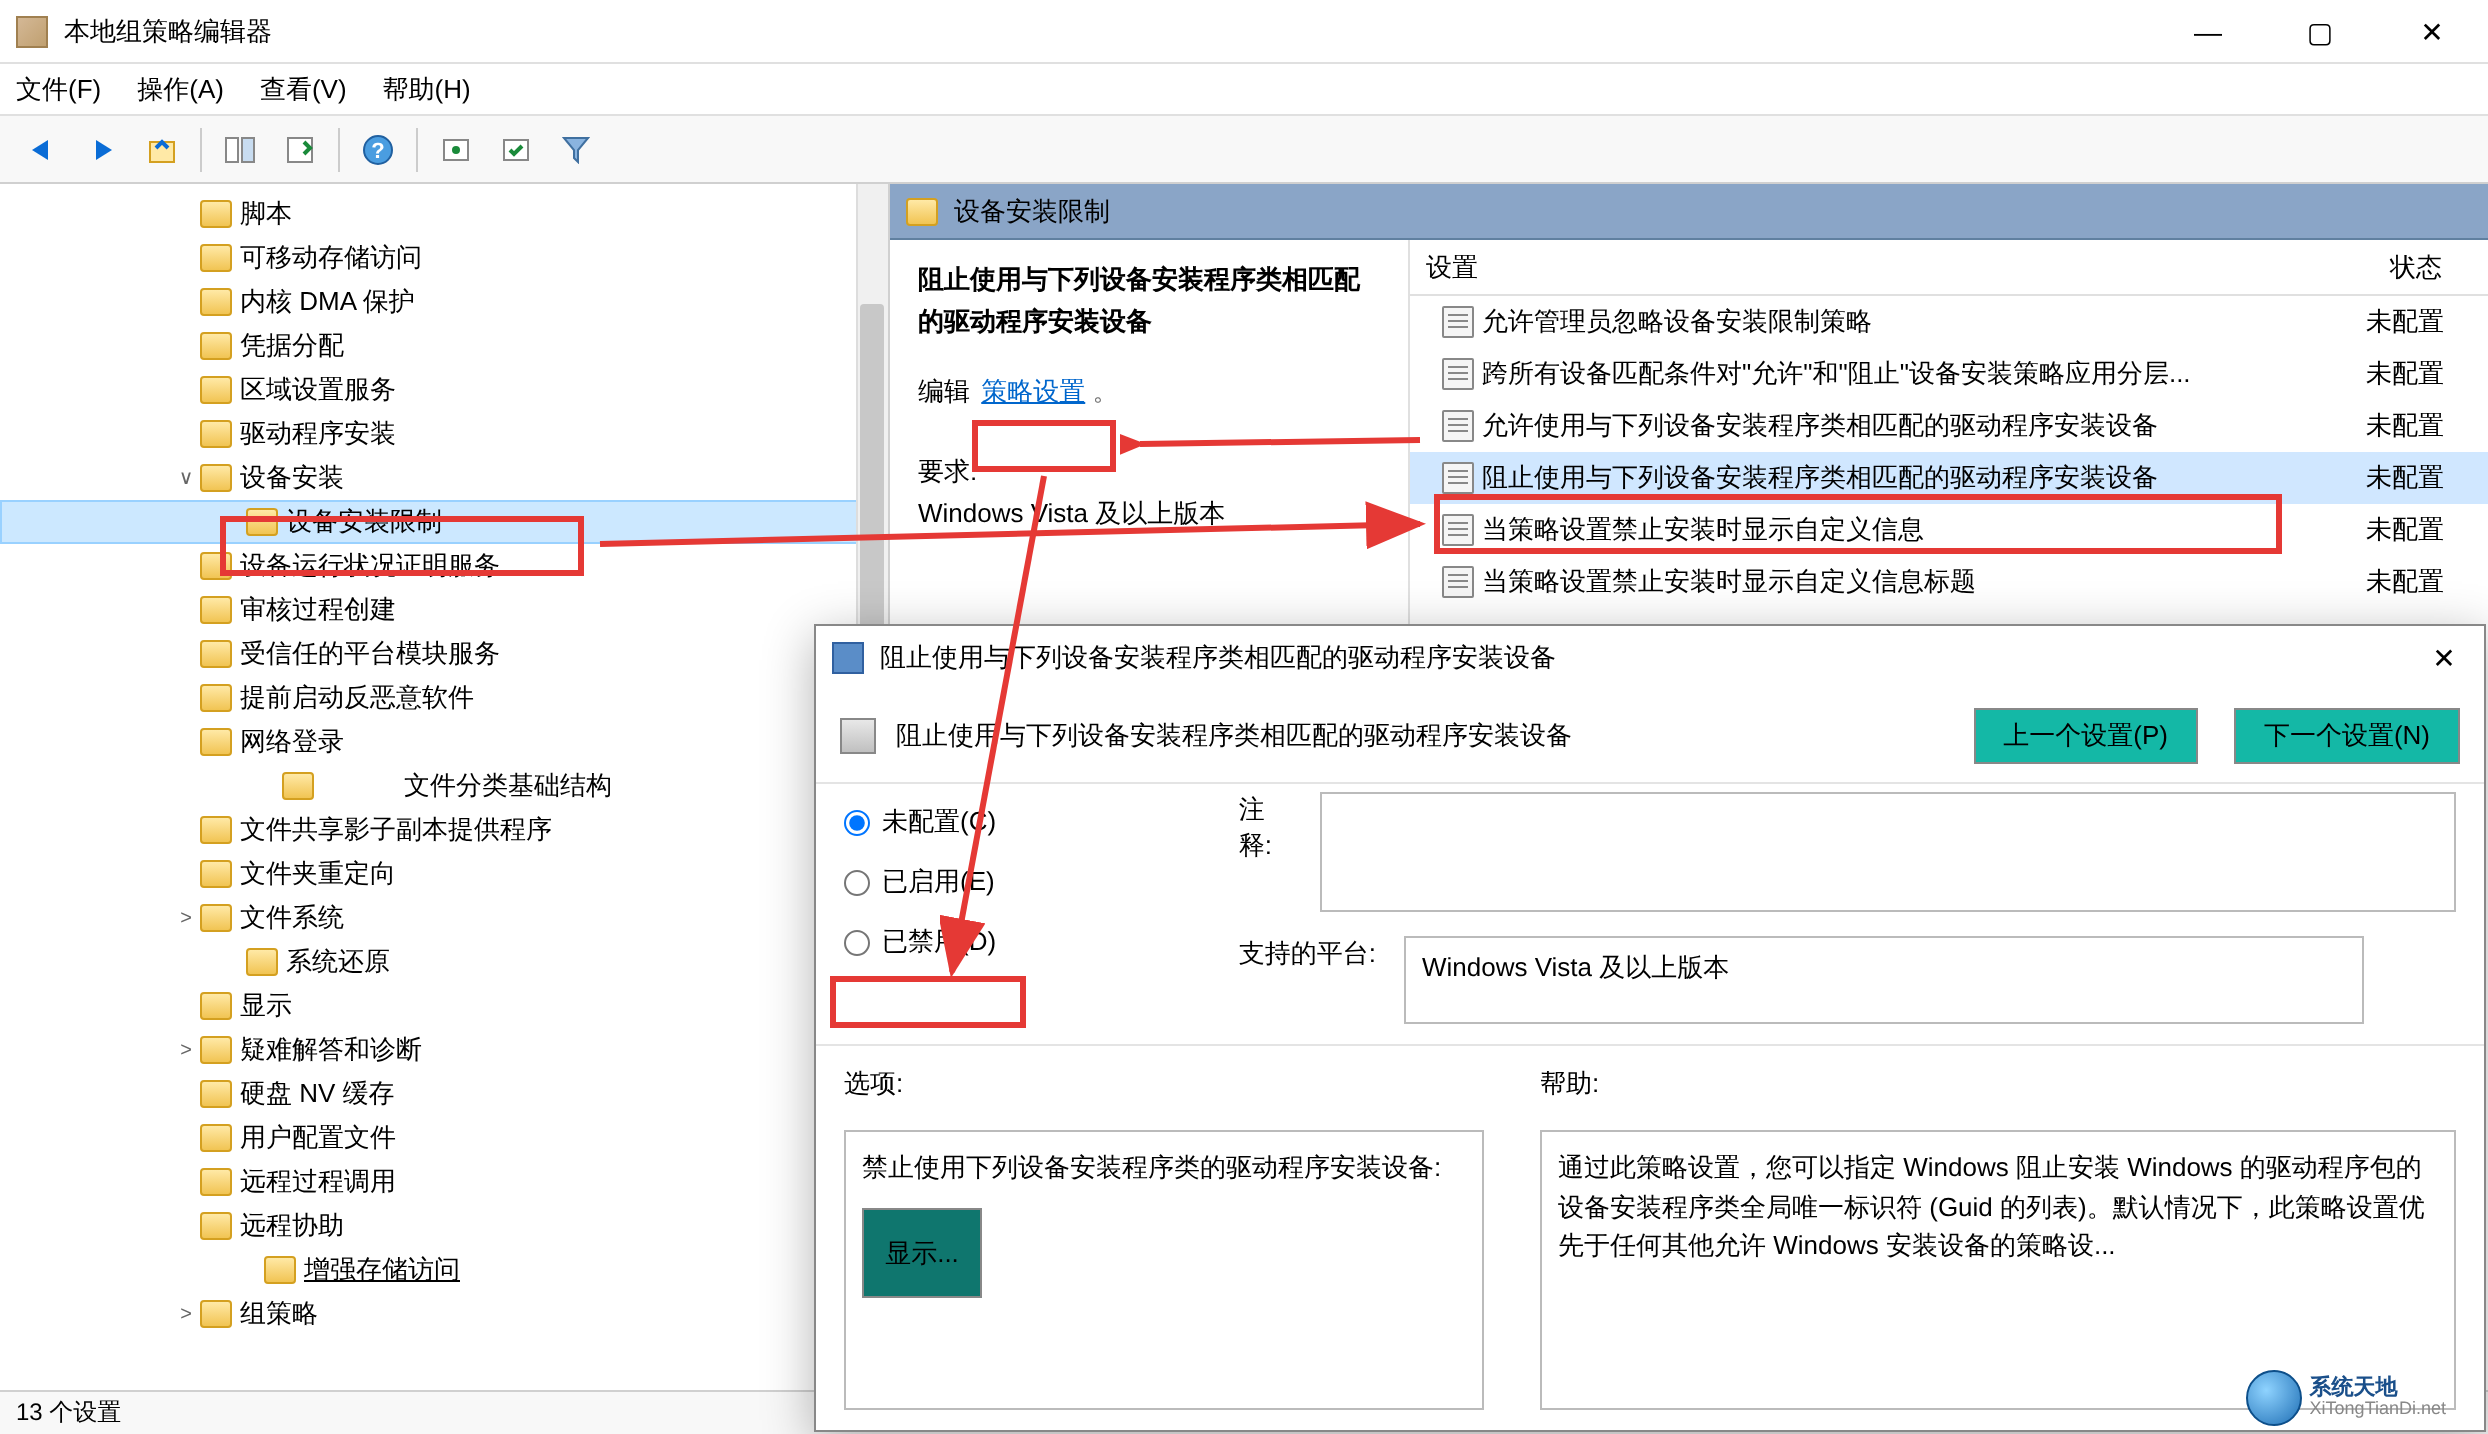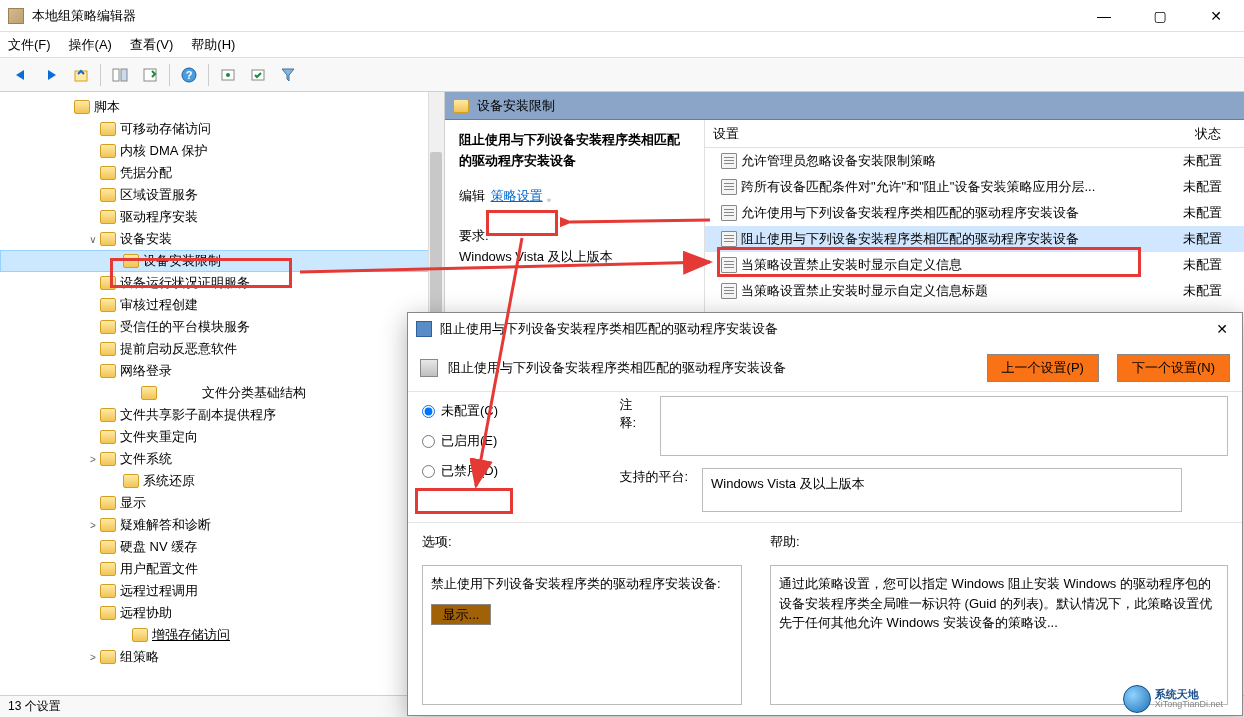--- a/index.html
+++ b/index.html
@@ -46,35 +46,35 @@
 .statusbar { height: 22px; border-top: 1px solid #d0d0d0; display: flex; align-items: center; padding: 0 8px; font-size: 12px; background: #f8f8f8; }
 
 .dialog { position: absolute; left: 407px; top: 312px; width: 836px; height: 404px; background: #fff; border: 1px solid #888; box-shadow: 0 6px 24px rgba(0,0,0,0.3); display: flex; flex-direction: column; }
 .dialog-title { height: 32px; display: flex; align-items: center; padding: 0 8px; }
 .dialog-title .dlg-icon { width: 16px; height: 16px; background: #5a8dc8; border: 1px solid #3060a0; margin-right: 8px; }
 .dialog-title .dlg-text { flex: 1; font-size: 13px; }
 .dialog-title .dlg-close { width: 24px; text-align: center; cursor: pointer; font-size: 14px; }
 .dialog-subhead { height: 46px; display: flex; align-items: center; padding: 0 12px; gap: 10px; }
 .dialog-subhead .sub-icon { width: 18px; height: 18px; background: linear-gradient(180deg,#e8e8e8,#c0c0c0); border: 1px solid #888; }
 .dialog-subhead .sub-text { flex: 1; font-size: 13px; }
-.dialog-subhead .dlg-btn { padding: 4px 14px; border: 1px solid #888; background: #f97316; cursor: pointer; font-size: 13px; margin-left: 8px; }
+.dialog-subhead .dlg-btn { padding: 4px 14px; border: 1px solid #888; background: #14b8a6; cursor: pointer; font-size: 13px; margin-left: 8px; }
 .dialog-body { display: flex; padding: 4px 14px 10px; gap: 20px; border-top: 1px solid #e4e4e4; border-bottom: 1px solid #e4e4e4; }
 .dialog-left { width: 210px; }
 .radio-row { display: flex; align-items: center; height: 30px; gap: 6px; font-size: 13px; }
 .dialog-mid { flex: 1; }
 .dialog-mid .label { font-size: 13px; margin-bottom: 6px; }
 .comment-box { width: 580px; height: 60px; border: 1px solid #bbb; background: #fff; }
 .plat-row { display: flex; align-items: flex-start; margin-top: 12px; gap: 14px; }
 .plat-box { width: 480px; height: 44px; border: 1px solid #bbb; padding: 6px 8px; font-size: 13px; background: #fff; }
 .dialog-lower { display: flex; padding: 10px 14px; gap: 28px; flex: 1; overflow: hidden; }
 .opt-col { width: 320px; display: flex; flex-direction: column; }
 .help-col { flex: 1; display: flex; flex-direction: column; }
 .opt-label { font-size: 13px; margin-bottom: 14px; }
 .opt-box { border: 1px solid #bbb; padding: 8px; font-size: 13px; line-height: 1.5; flex: 1; }
-.opt-footer-btn { margin-top: 0; padding: 0 10px; border: 1px solid #888; background: #a16207; width: 60px; font-size: 13px; text-align: center; }
+.opt-footer-btn { margin-top: 0; padding: 12px 10px; border: 1px solid #888; background: #0f766e; width: 60px; font-size: 13px; text-align: center; }
 
 .red-box { position: absolute; border: 3px solid #e53935; pointer-events: none; }
 .arrow-svg { position: absolute; pointer-events: none; }
 
 .scroll-corner { position:absolute; right:0; top:0; width:16px; height:100%; background:#f0f0f0; border-left:1px solid #ddd; }
 .scroll-thumb { position:absolute; right:2px; top:60px; width:12px; height:180px; background:#c8c8c8; border-radius:2px; }
 
 .watermark { position:absolute; right:21px; bottom:4px; display:flex; align-items:center; gap:4px; font-size:11px; color:#333; }
 .watermark .globe { width:28px; height:28px; border-radius:50%; background: radial-gradient(circle at 35% 35%, #8fd3ff, #1f6fb5); border:1px solid #0d4f8a; }
 .watermark .text { display:flex; flex-direction:column; line-height:1.1; }
@@ -156,21 +156,21 @@
         <path d="M1 1 L13 1 L8 7 L8 13 L6 11 L6 7 Z" fill="#8ab4e0" stroke="#4070a0"></path>
       </svg>
     </div>
 </div>
 
 <div class="main">
   <div class="tree-pane" id="tree-pane">
     <div class="scroll-corner">
         <div class="scroll-thumb"></div>
       </div>
-  <div class="tree-item" style="padding-left: 60px; align-items: center;">
+  <div class="tree-item" style="padding-left: 86px; align-items: center;">
         <span class="expander"></span>
         <span class="folder-icon"></span>
         <span class="tree-label">脚本</span>
       </div>
       <div class="tree-item" style="padding-left: 86px;">
         <span class="expander"></span>
         <span class="folder-icon"></span>
         <span class="tree-label">可移动存储访问</span>
       </div>
       <div class="tree-item" style="padding-left: 86px;">

